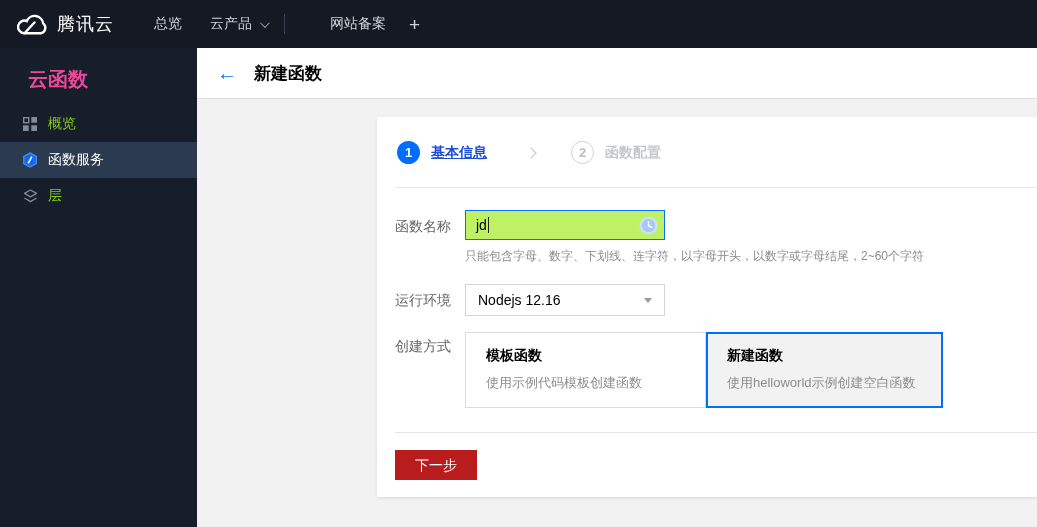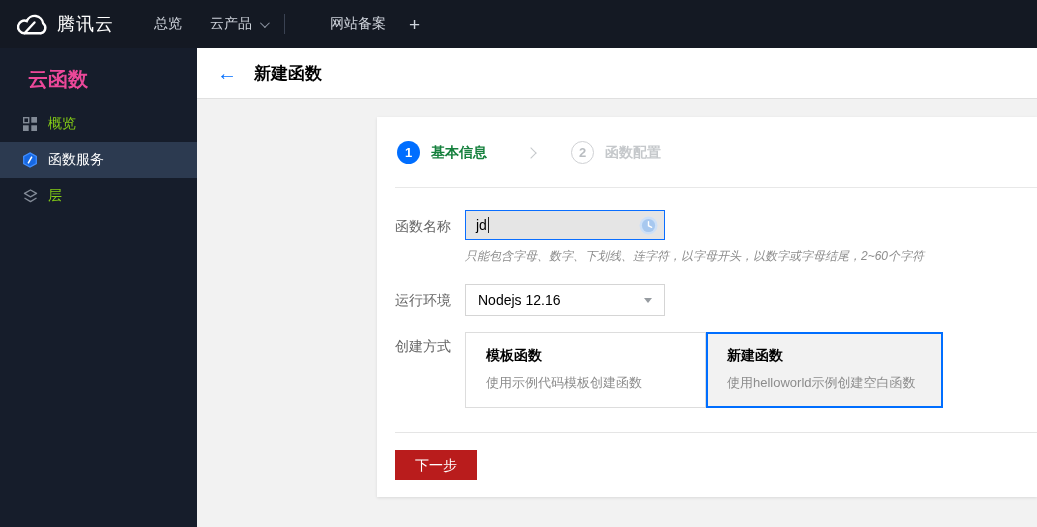--- a/index.html
+++ b/index.html
@@ -65,42 +65,42 @@
   .stepper { height:71px; display:flex; align-items:center; padding-left:20px; position:relative; }
   .stepper::after { content:""; position:absolute; left:18px; right:0; bottom:0; height:1px; background:#e8e8e8; }
   .step { display:flex; align-items:center; }
   .step-circle {
     width:23px; height:23px; border-radius:50%; font-size:13px; font-weight:bold;
     display:flex; align-items:center; justify-content:center;
   }
   .step.active .step-circle { background:#006eff; color:#fff; }
   .step.inactive .step-circle { background:#fff; color:#b9bdc1; border:1px solid #cfd1d4; }
   .step-label { margin-left:11px; font-size:14px; font-weight:bold; }
-  .step.active .step-label { color:#15803d; }
+  .step.active .step-label { color:#1d4ed8;text-decoration:underline; }
   .step.inactive .step-label { color:#c5c8cb; }
   .step-sep {
     width:8px; height:8px; border-right:1.5px solid #c5c8cb; border-top:1.5px solid #c5c8cb;
     transform:rotate(45deg); margin:0 36px 0 40px;
   }
 
   
   .form { padding:22px 0 0 18px; }
   .form-row { display:flex; }
   .form-label { width:70px; font-size:14px; color:#666; padding-top:8px; flex:none; }
   .row-method .form-label { padding-top:6px; }
 
   .name-input {
-    width:200px; height:30px; border:1px solid #0a6eff; background:#e5e5e5;
+    width:200px; height:30px; border:1px solid #0a6eff; background:#bef264;
     display:flex; align-items:center; padding:0 28px 0 10px; position:relative; cursor:text;
   }
   .name-input .value { font-size:14px; color:#000; }
   .text-cursor { display:inline-block; width:1px; height:16px; background:#222; margin-left:1px; }
   .clock-icon { position:absolute; right:6px; top:5px; }
 
-  .hint { font-size:12px; color:#8c8c8c; margin-top:8px;font-style:italic; }
+  .hint { font-size:12px; color:#8c8c8c; margin-top:8px; }
 
   .row-runtime { margin-top:19px; }
   .select-box {
     width:200px; height:32px; border:1px solid #d5d5d5; background:#fff;
     display:flex; align-items:center; padding:0 12px; font-size:14px; color:#000;
     position:relative; cursor:pointer;
   }
   .select-caret {
     position:absolute; right:12px; top:13px; width:0; height:0;
     border-left:4.5px solid transparent; border-right:4.5px solid transparent;

